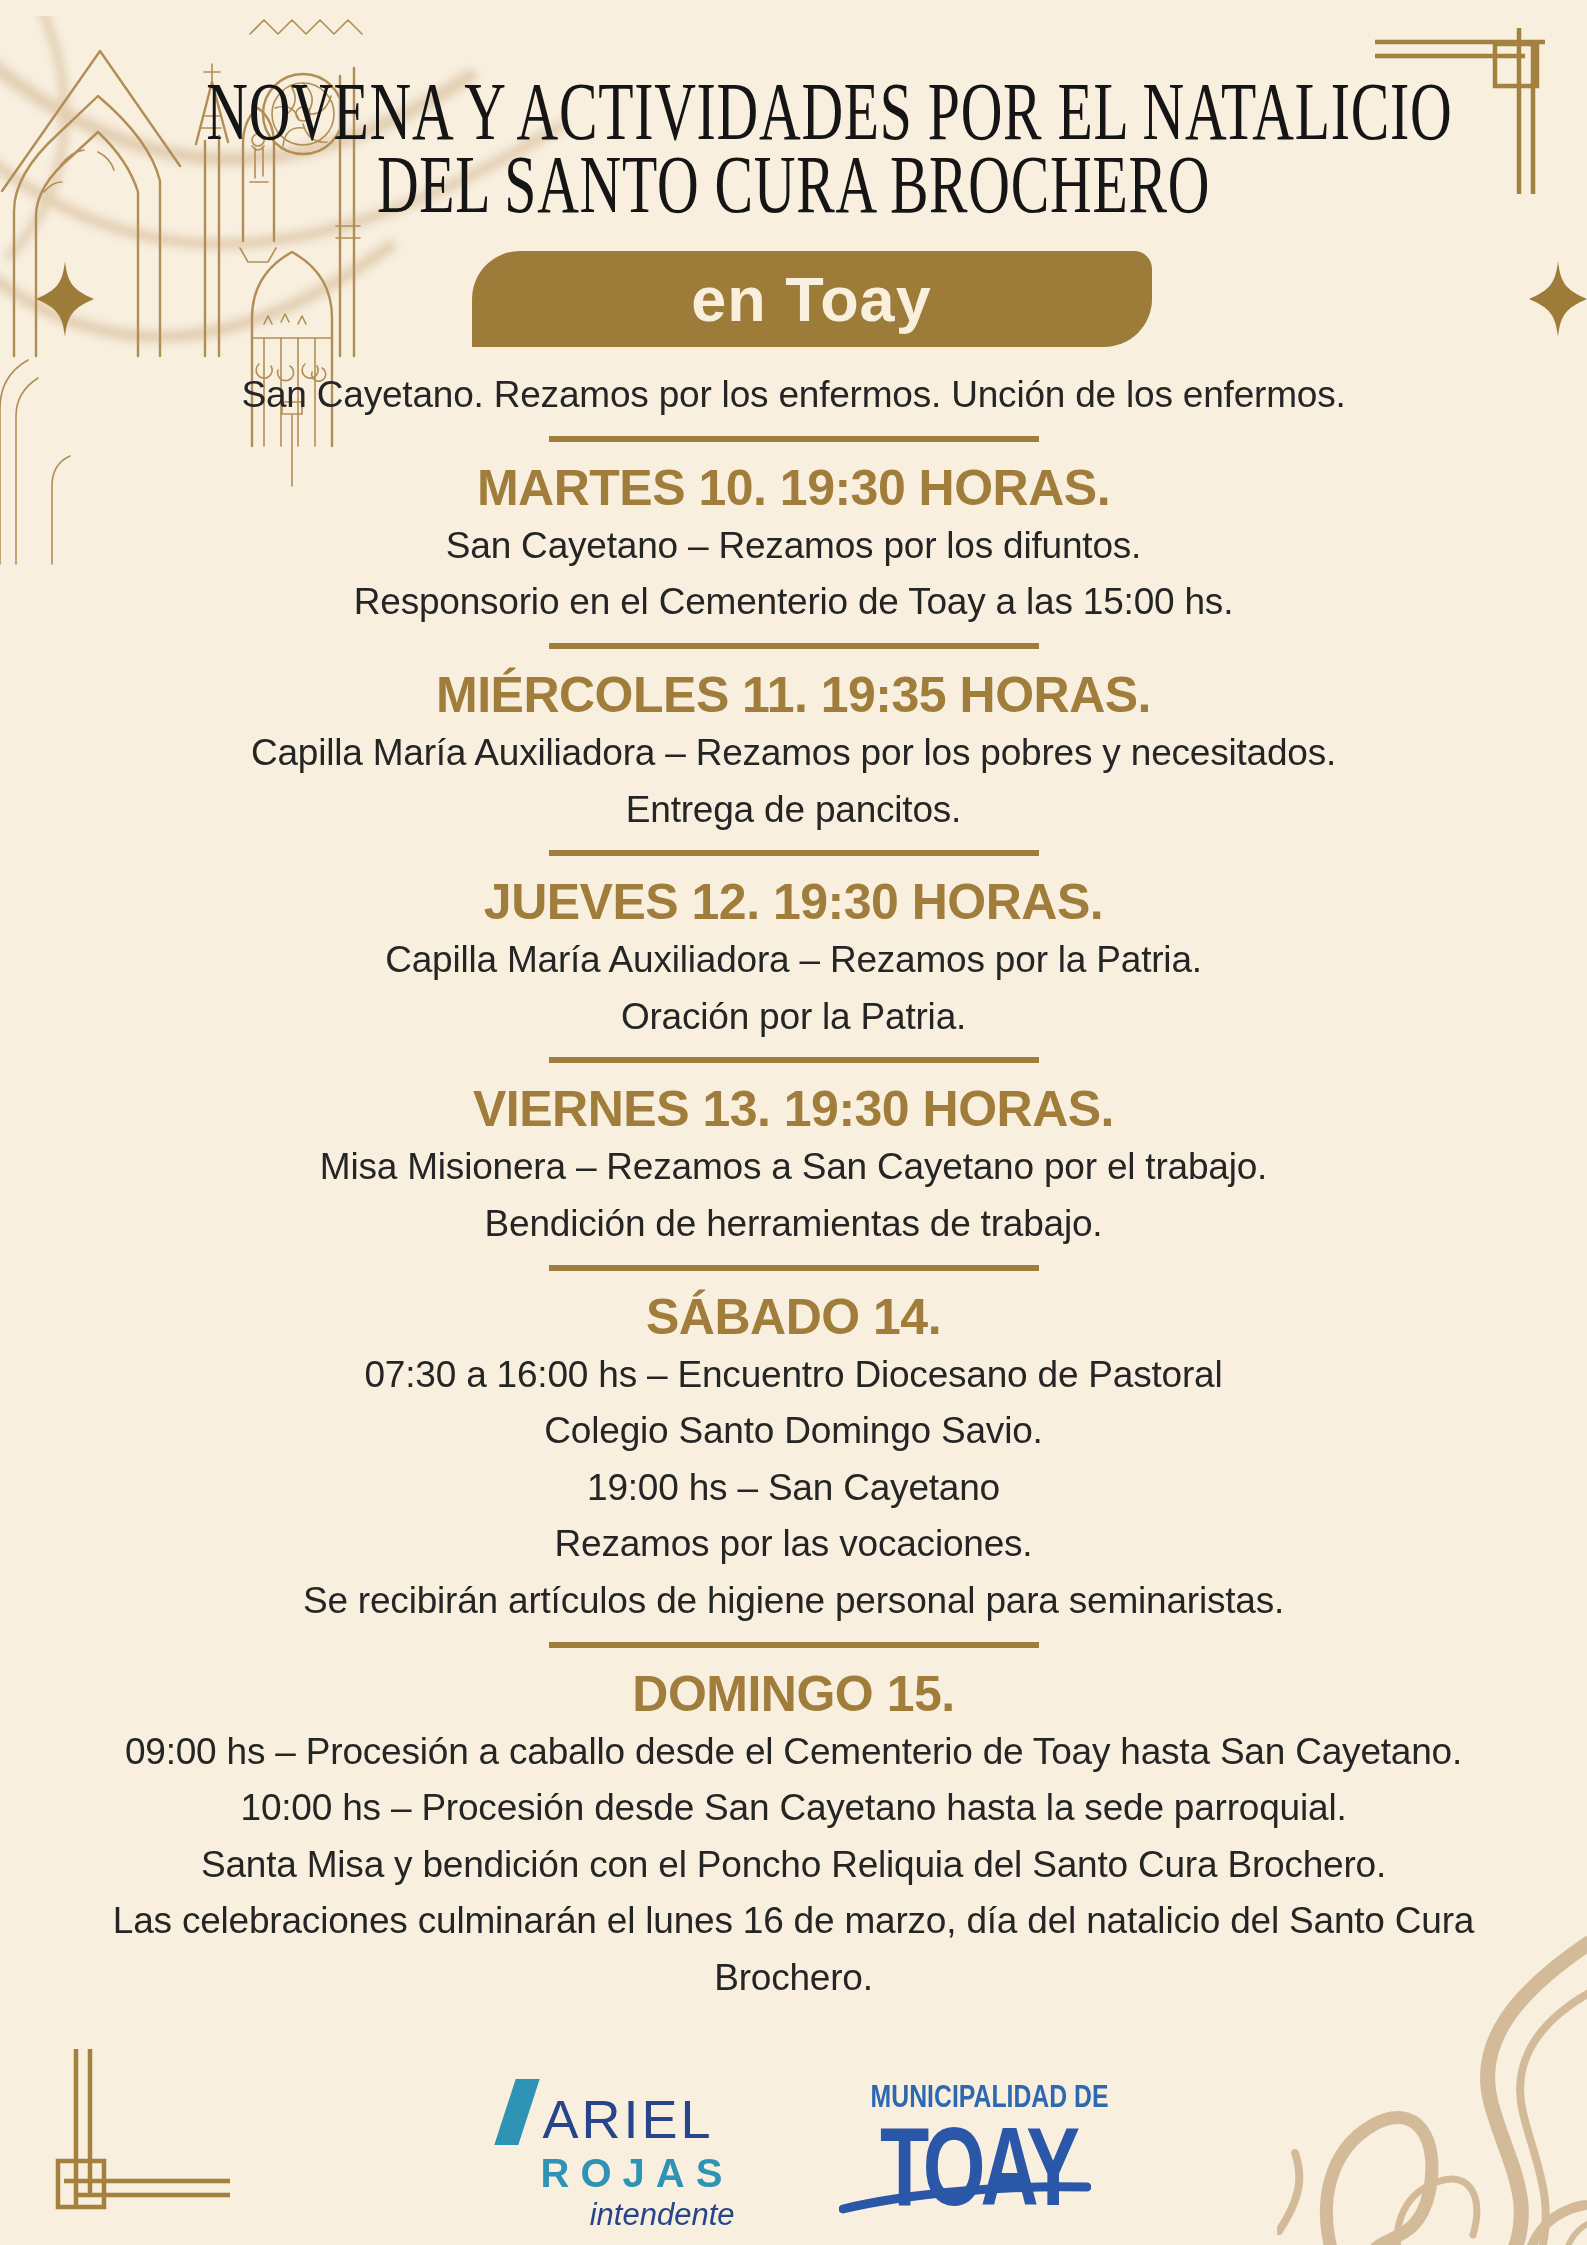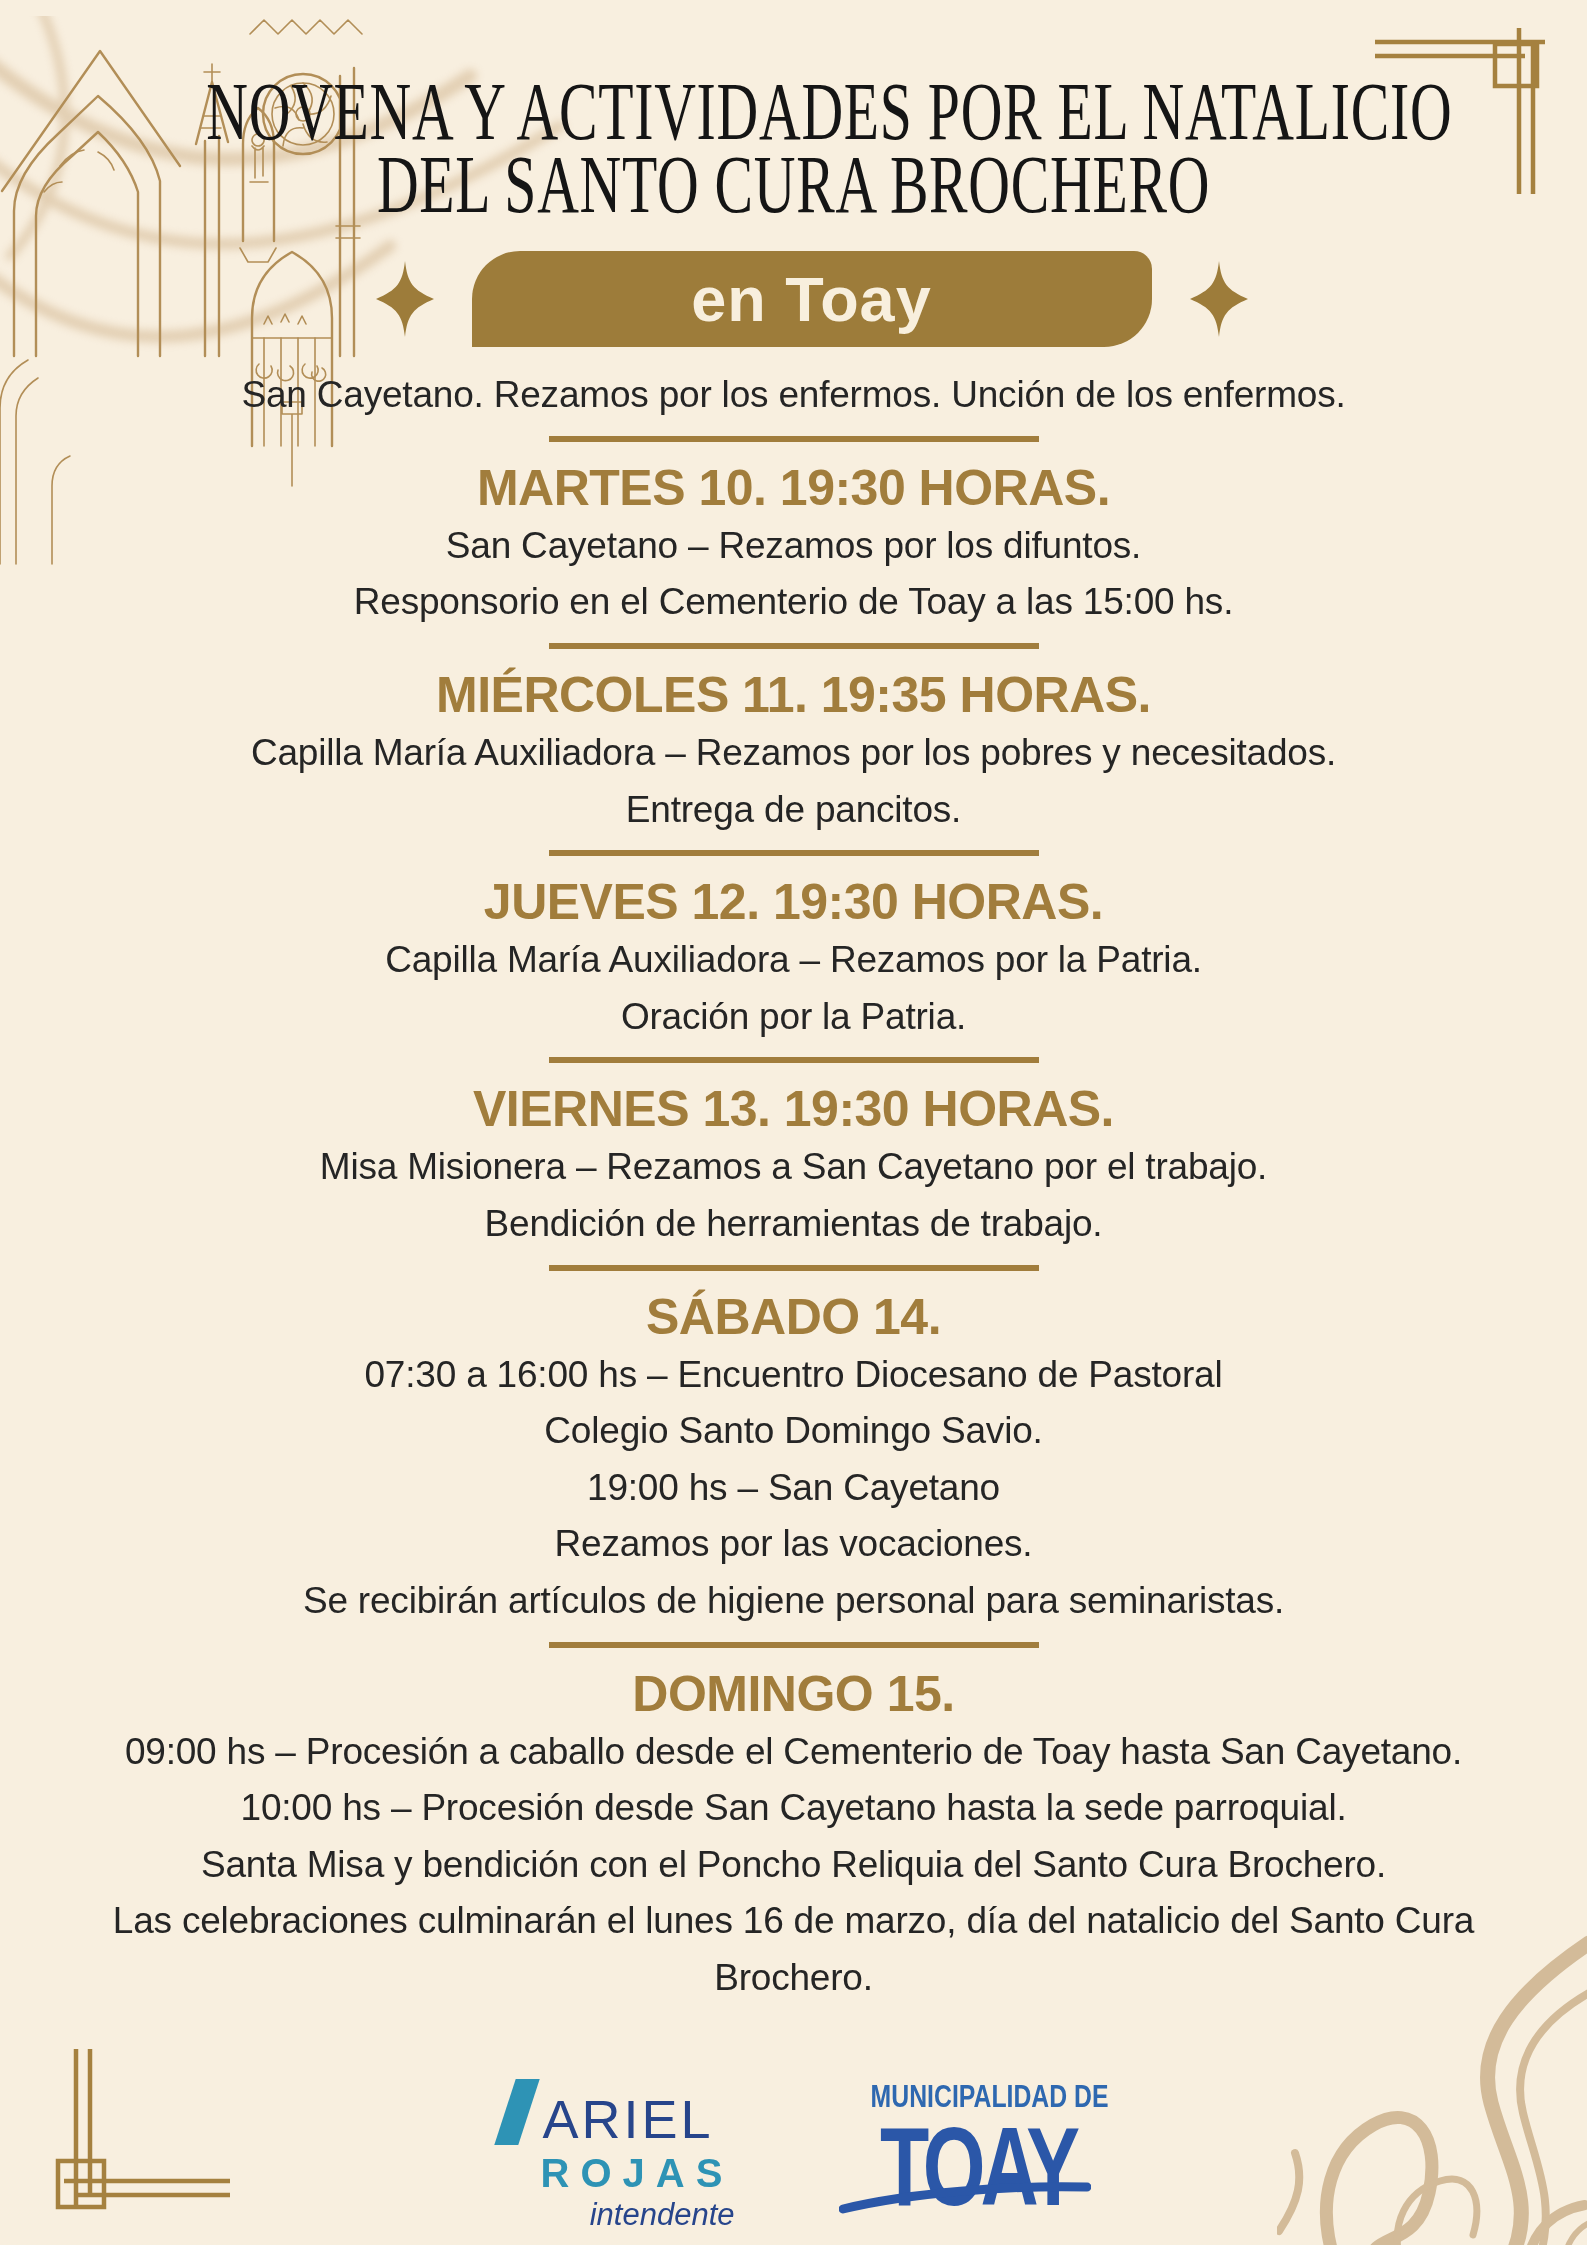--- a/index.html
+++ b/index.html
@@ -43,21 +43,21 @@
     font-size:78px;line-height:.93;
     color:var(--c-title-black);
     transform:scaleX(.74) scaleY(1.05);
     transform-origin:center top;
     letter-spacing:1px;
     white-space:nowrap;
     font-weight:500;
   }
   .badge-row{
     margin-top:32px;
-    display:flex;align-items:center;justify-content:center;gap:38px;padding-left:36px;
+    display:flex;align-items:center;justify-content:space-between;gap:38px;padding-left:36px;
   }
   .badge{
     width:680px;height:96px;
     background:var(--c-badge-brown);
     border-radius:48px 18px 48px 0;
     display:flex;align-items:center;justify-content:center;
   }
   .badge span{
     color:#f8efdd;font-size:63px;font-weight:700;letter-spacing:1px;
   }

